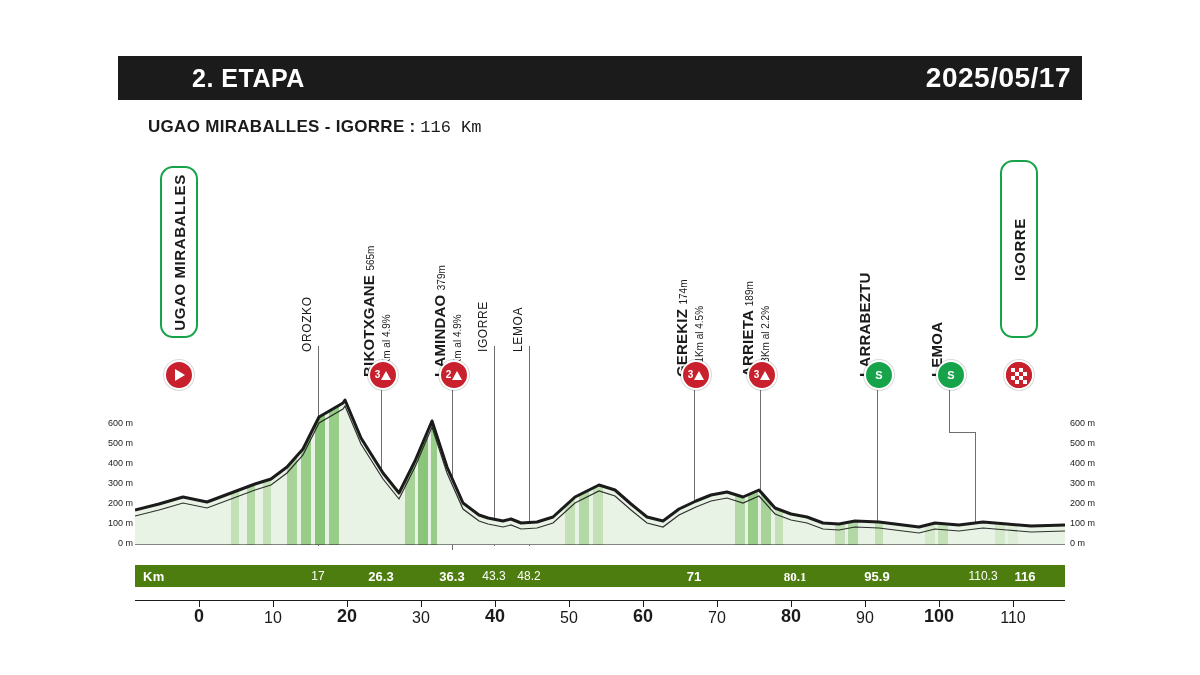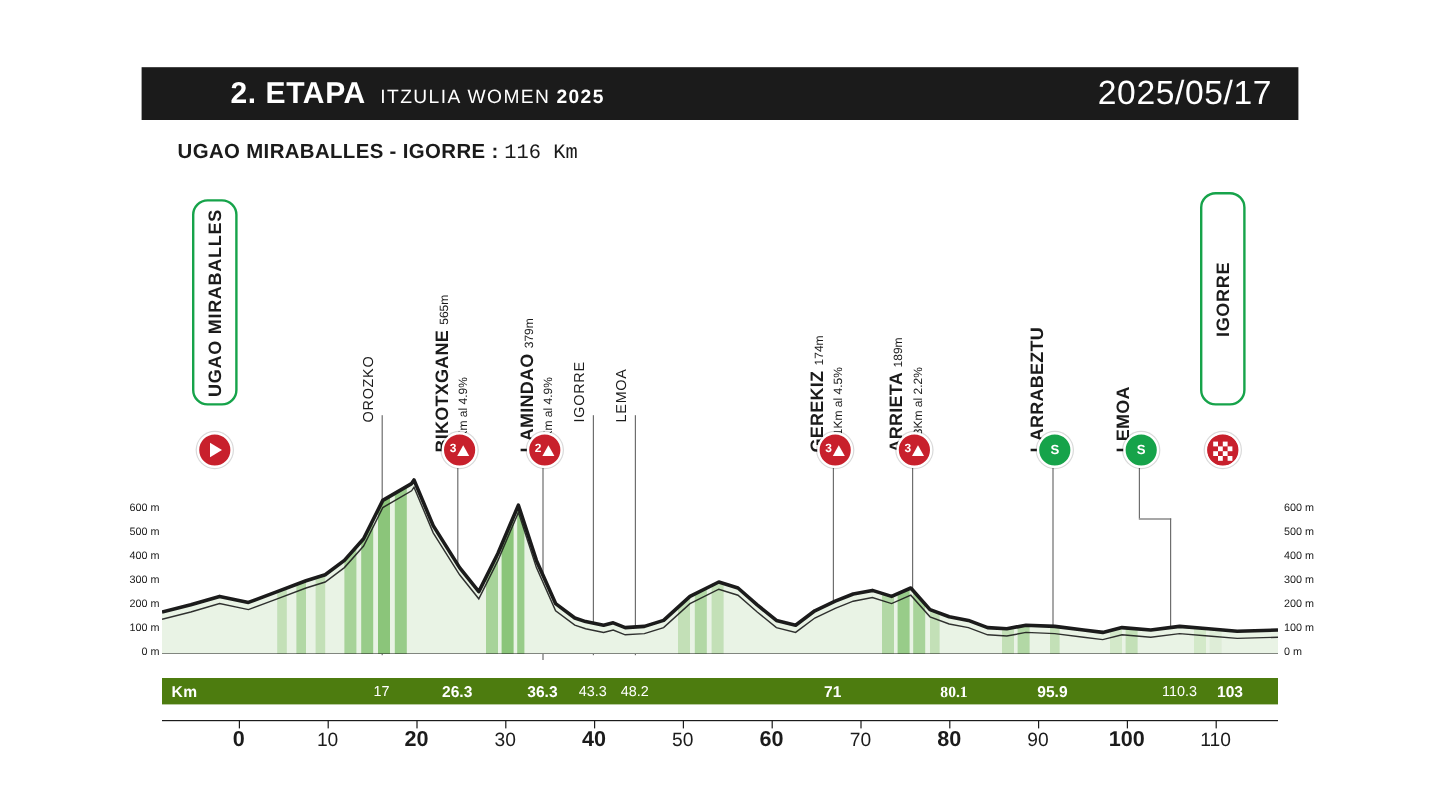--- a/index.html
+++ b/index.html
@@ -10,21 +10,21 @@
   }
   
   .header{
     position:absolute;left:118px;top:56px;width:964px;height:44px;
     background:#1b1b1b;color:#ffffff;display:flex;align-items:center;
   }
   .header-left{display:flex;align-items:baseline;padding-left:36px;}
   .stage-num{font-size:25px;font-weight:bold;letter-spacing:.5px;margin-left:38px;}
   .race-name{font-size:16px;font-weight:normal;letter-spacing:1.2px;margin-left:12px;}
   .race-year{font-weight:bold;margin-left:5px;}
-  .header-date{margin-left:auto;padding-right:22px;font-size:28px;font-weight:normal;letter-spacing:.5px;}
+  .header-date{margin-left:auto;padding-right:11px;font-size:28px;font-weight:bold;letter-spacing:.5px;}
   
   .subtitle{
     position:absolute;left:148px;top:117px;font-size:17px;color:#1b1b1b;
   }
   .subtitle b{font-weight:bold;letter-spacing:.3px;}
   .subtitle span{font-weight:normal;font-family:Liberation Mono, monospace;}
   
   .profile{
     position:absolute;left:0;top:150px;width:1200px;height:470px;
   }
@@ -79,23 +79,20 @@
   .axis .tlab.big{font-size:18px;font-weight:bold;top:6px;}
   .axis .baseline{position:absolute;top:0;left:0;width:930px;height:1px;background:#1b1b1b;}
   svg{display:block;}
 </style>
 </head>
 <body>
 
 <div class="header">
   <div class="header-left">
     <div class="stage-num">2. ETAPA</div>
-    <div class="race-name">
-      <span>ITZULIA WOMEN</span><span class="race-year">2025</span>
-    </div>
   </div>
   <div class="header-date">2025/05/17</div>
 </div>
 
 <div class="subtitle">
   <b>UGAO MIRABALLES - IGORRE :</b>
   <span>116 Km</span>
 </div>
 
 <div class="profile">
@@ -270,21 +267,21 @@
     <div class="kmtitle">Km</div>
     <div class="kmval" style="left:183px;">17</div>
     <div class="kmval bold" style="left:246px;">26.3</div>
     <div class="kmval bold" style="left:317px;">36.3</div>
     <div class="kmval" style="left:359px;">43.3</div>
     <div class="kmval" style="left:394px;">48.2</div>
     <div class="kmval bold" style="left:559px;text-align:center;">71</div>
     <div class="kmval bold" style="left:660px;font-family:Liberation Serif, serif;">80.1</div>
     <div class="kmval bold" style="left:742px;">95.9</div>
     <div class="kmval" style="left:848px;">110.3</div>
-    <div class="kmval bold" style="left:890px;">103</div>
+    <div class="kmval bold" style="left:890px;">116</div>
   </div>
 
   <div class="axis">
     <div class="baseline"></div>
     <div class="tick" style="left:64px;"></div>
     <div class="tick" style="left:138px;"></div>
     <div class="tick" style="left:212px;"></div>
     <div class="tick" style="left:286px;"></div>
     <div class="tick" style="left:360px;"></div>
     <div class="tick" style="left:434px;"></div>

